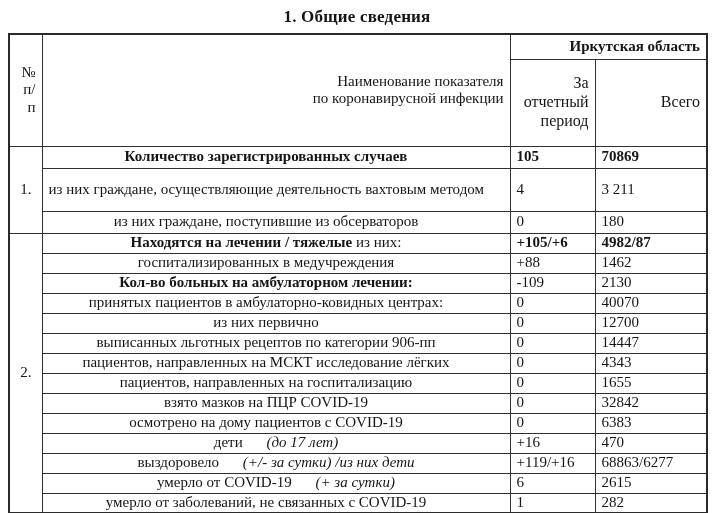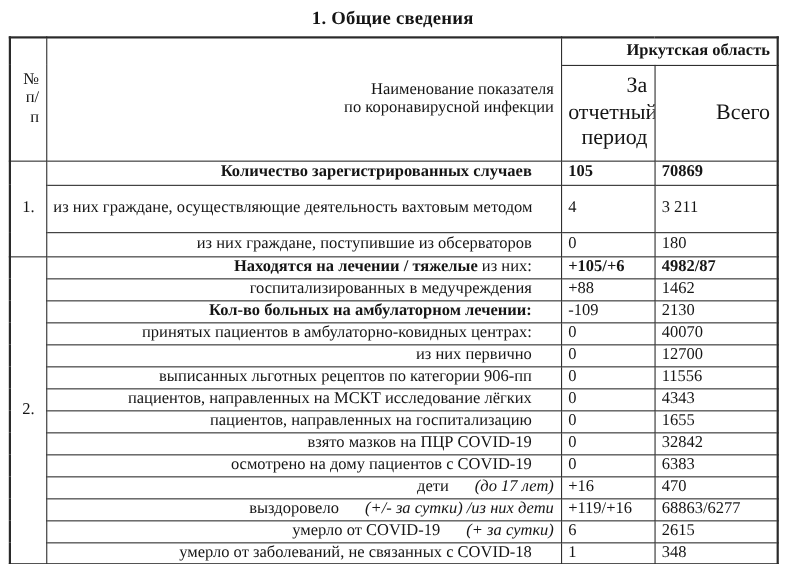--- a/index.html
+++ b/index.html
@@ -34,28 +34,28 @@
   td {
     border: 1px solid #2f2f2f;
     padding: 0 6px;
     font-size: 15px;
     line-height: 1.18;
     vertical-align: middle;
     overflow: hidden;
   }
   .hdr { text-align: right; white-space: pre-line; }
   .hdr-region { font-weight: bold; font-size: 15px; }
-  .hdr-sub { font-size: 20px; }
+  .hdr-sub { font-size: 16px; }
   tr.hrow1 { height: 25px; }
   tr.hrow2 { height: 87px; }
   tr.h22 { height: 22px; }
   tr.h43 { height: 43px; margin-left: 48px; }
   tr.h20 { height: 20px; }
   .gnum { text-align: center; font-size: 15px; }
-  .lbl { text-align: right; }
+  .lbl { text-align: center; }
   .lbl.just { text-align: justify; }
   .val { }
   tr.strong-vals .val { font-weight: bold; }
   .bld { font-weight: bold; }
   .ital { font-style: italic; margin-left: 20px; }
 </style>
 </head>
 <body>
 
 <div class="page">
@@ -123,21 +123,21 @@
       <td class="val">40070</td>
     </tr>
     <tr class="h20">
       <td class="lbl"><span class="bld"></span><span>из них первично</span><span class="ital"></span></td>
       <td class="val">0</td>
       <td class="val">12700</td>
     </tr>
     <tr class="h20">
       <td class="lbl"><span class="bld"></span><span>выписанных льготных рецептов по категории 906-пп</span><span class="ital"></span></td>
       <td class="val">0</td>
-      <td class="val">11556</td>
+      <td class="val">14447</td>
     </tr>
     <tr class="h20">
       <td class="lbl"><span class="bld"></span><span>пациентов, направленных на МСКТ исследование лёгких</span><span class="ital"></span></td>
       <td class="val">0</td>
       <td class="val">4343</td>
     </tr>
     <tr class="h20">
       <td class="lbl"><span class="bld"></span><span>пациентов, направленных на госпитализацию</span><span class="ital"></span></td>
       <td class="val">0</td>
       <td class="val">1655</td>
@@ -161,19 +161,19 @@
       <td class="lbl"><span class="bld"></span><span>выздоровело </span><span class="ital">(+/- за сутки) /из них дети</span></td>
       <td class="val">+119/+16</td>
       <td class="val">68863/6277</td>
     </tr>
     <tr class="h20">
       <td class="lbl"><span class="bld"></span><span>умерло от COVID-19 </span><span class="ital">(+ за сутки)</span></td>
       <td class="val">6</td>
       <td class="val">2615</td>
     </tr>
     <tr class="h20">
-      <td class="lbl"><span class="bld"></span><span>умерло от заболеваний, не связанных с COVID-18</span><span class="ital"></span></td>
+      <td class="lbl"><span class="bld"></span><span>умерло от заболеваний, не связанных с COVID-19</span><span class="ital"></span></td>
       <td class="val">1</td>
-      <td class="val">348</td>
+      <td class="val">282</td>
     </tr>
   </tbody>
     </table>
 </div>
 
 </body></html>

